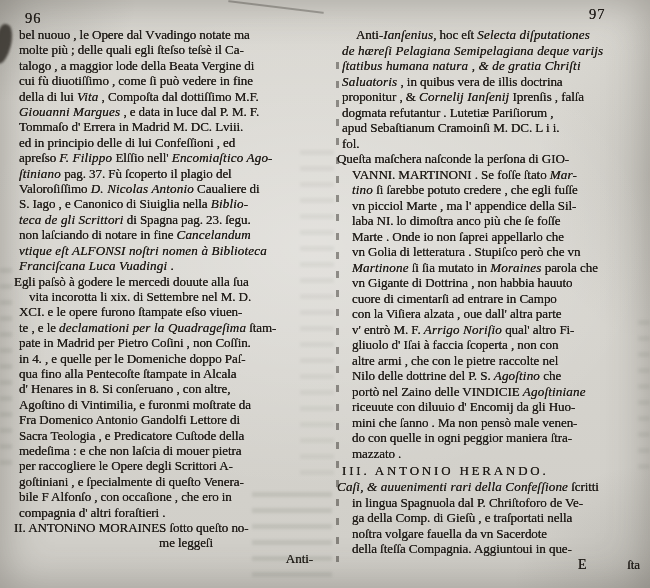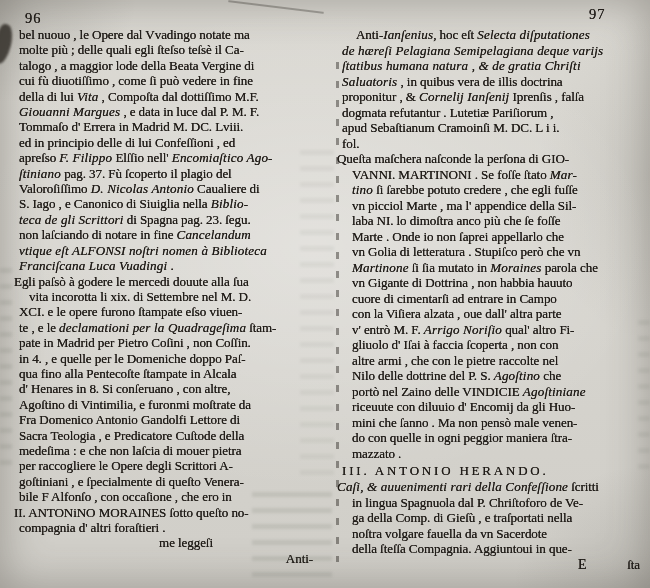--- a/index.html
+++ b/index.html
@@ -90,22 +90,22 @@
         <div class="tl">in 4. , e quelle per le Domeniche doppo Paſ-</div>
         <div class="tl">qua fino alla Pentecoſte ſtampate in Alcala</div>
         <div class="tl">d' Henares in 8. Si conſeruano , con altre,</div>
         <div class="tl">Agoſtino di Vintimilia, e furonmi moſtrate da</div>
         <div class="tl">Fra Domenico Antonio Gandolfi Lettore di</div>
         <div class="tl">Sacra Teologia , e Predicatore Cuſtode della</div>
         <div class="tl">medeſima : e che non laſcia di mouer pietra</div>
         <div class="tl">per raccogliere le Opere degli Scrittori A-</div>
         <div class="tl">goſtiniani , e ſpecialmente di queſto Venera-</div>
         <div class="tl">bile F Alfonſo , con occaſione , che ero in</div>
+        <div class="tl">compagnia d' altri foraſtieri .</div>
         <div class="tl out">II. ANTONiNO MORAINES ſotto queſto no-</div>
-        <div class="tl">compagnia d' altri foraſtieri .</div>
         <div class="tl i2">me leggeſi</div>
       </div>
     <div class="tl cw-line">Anti-</div>
   </div>
 
   <div class="col col-right">
     <div>
         <div class="tl ip">Anti-<em>Ianſenius</em>, hoc eſt <em>Selecta diſputationes</em></div>
         <div class="tl"><em>de hæreſi Pelagiana Semipelagiana deque varijs</em></div>
         <div class="tl"><em>ſtatibus humana natura , &amp; de gratia Chriſti</em></div>

